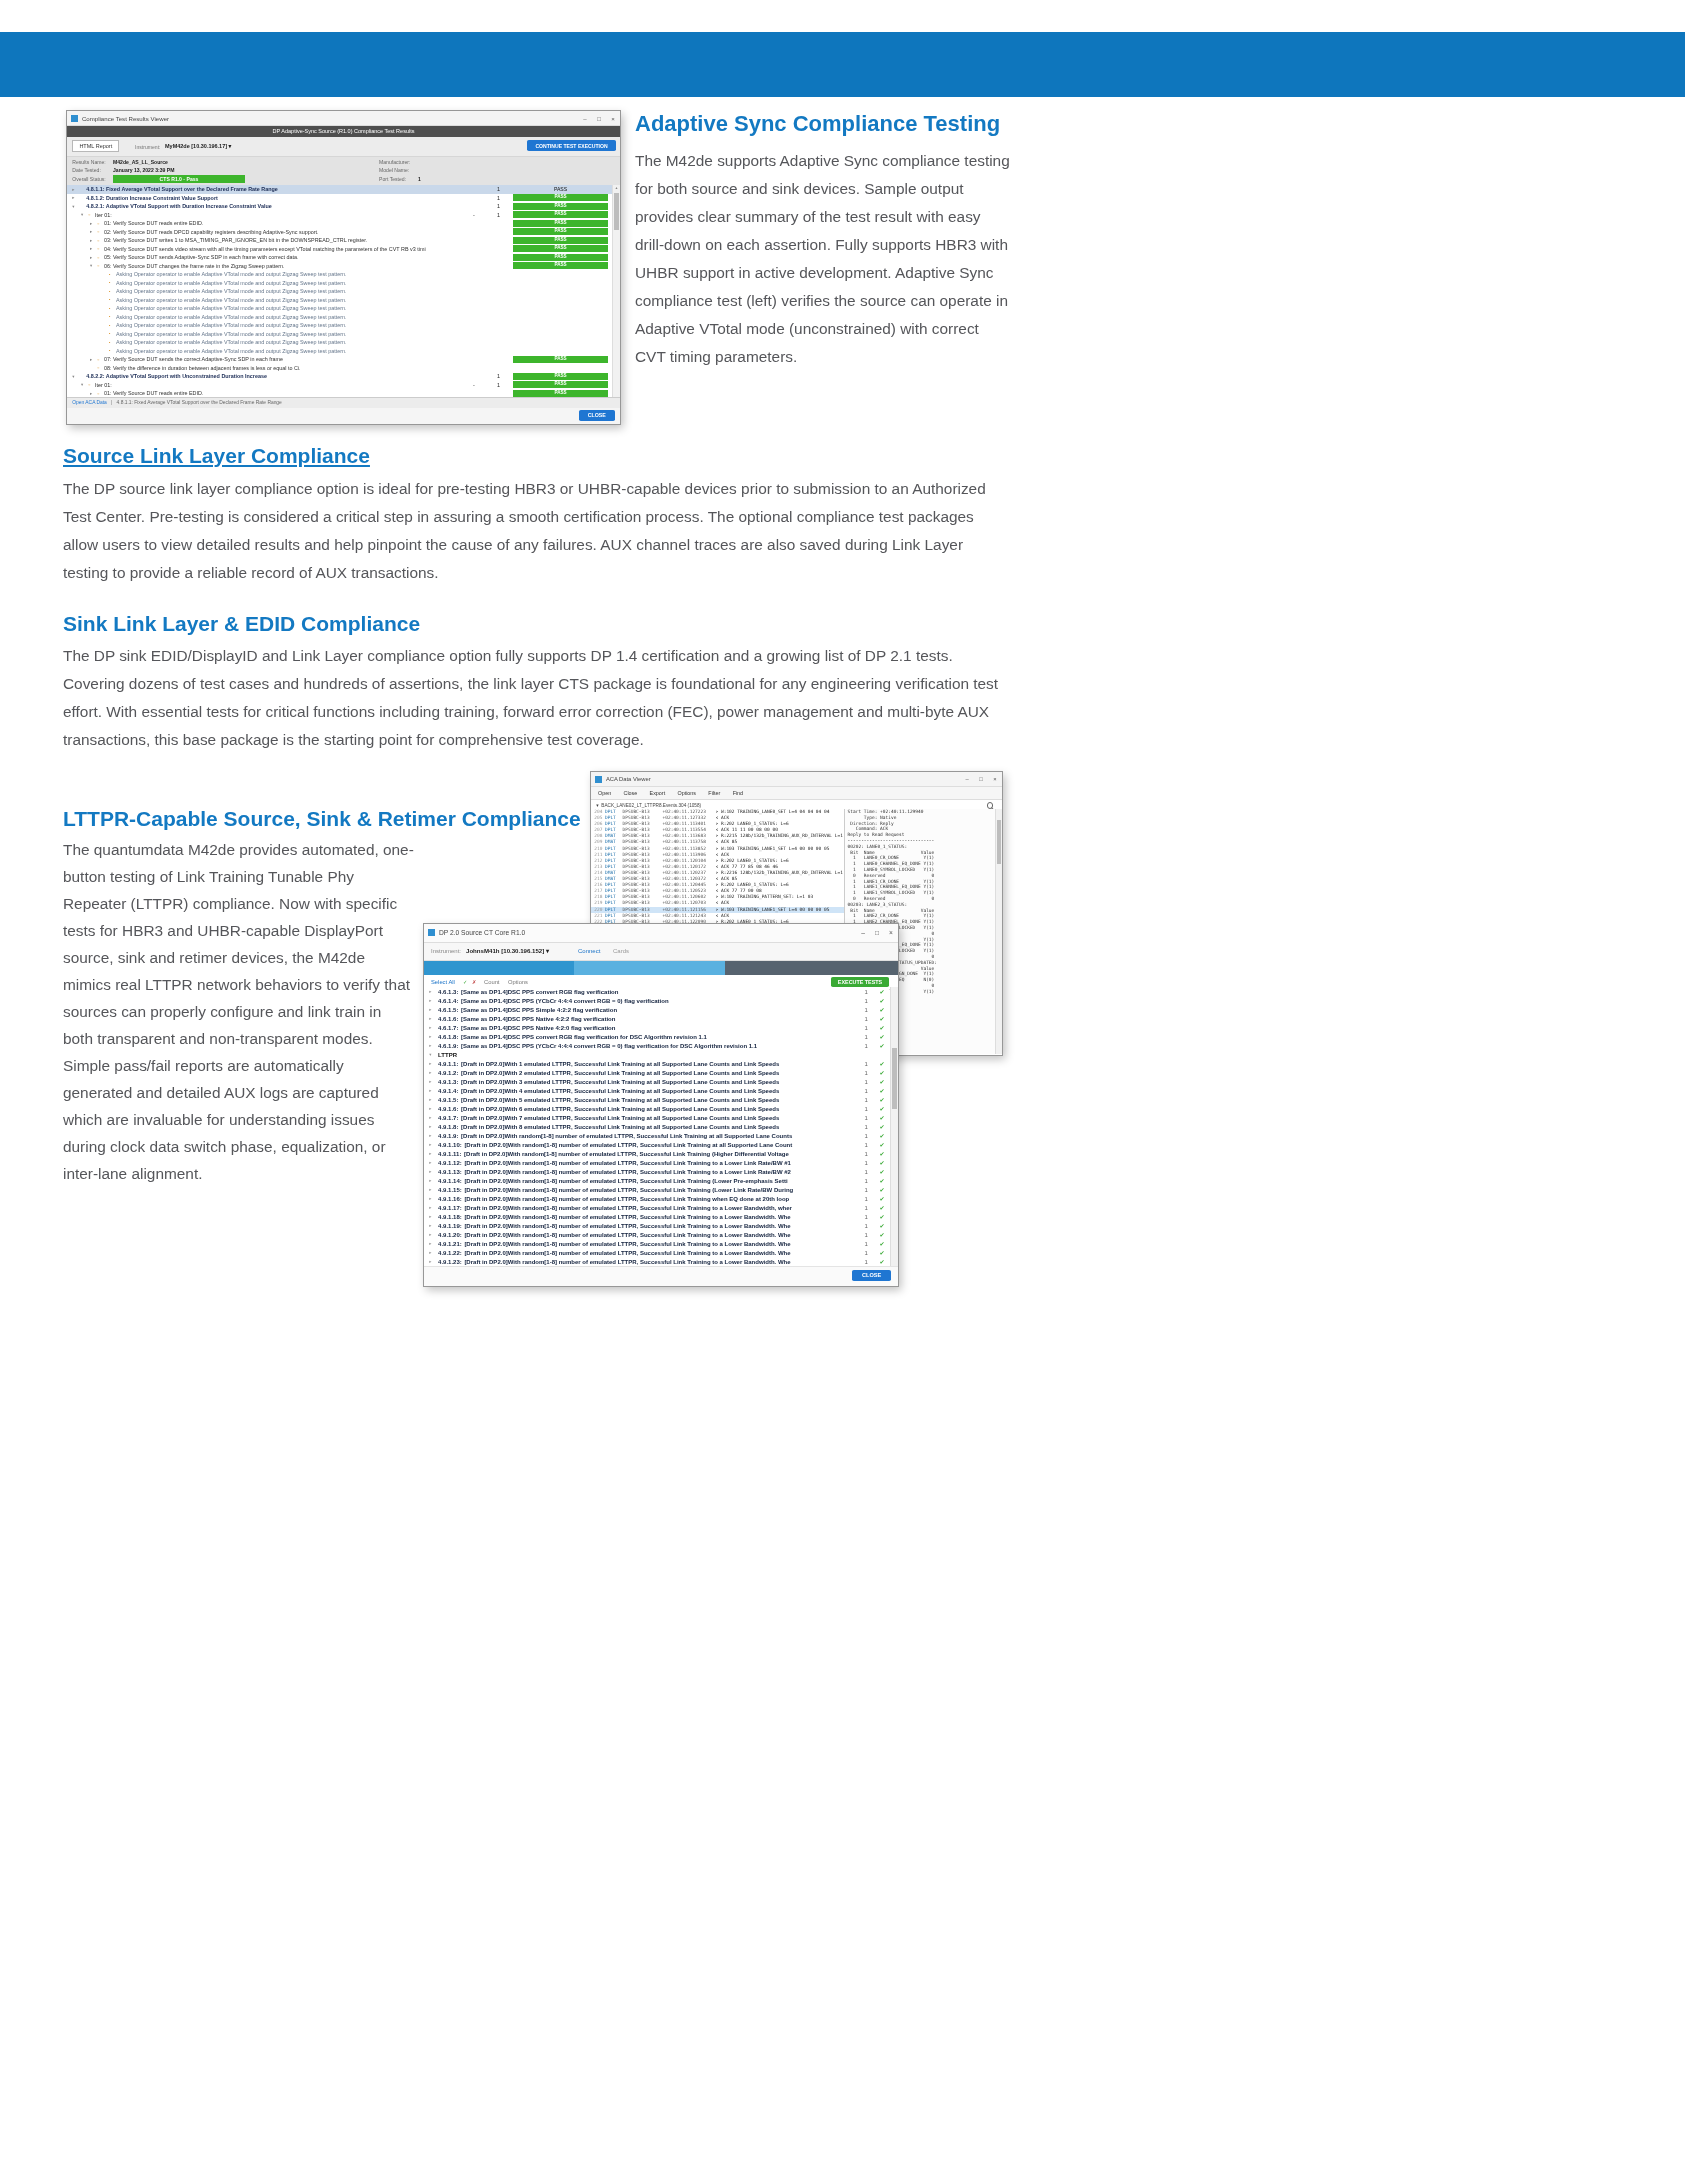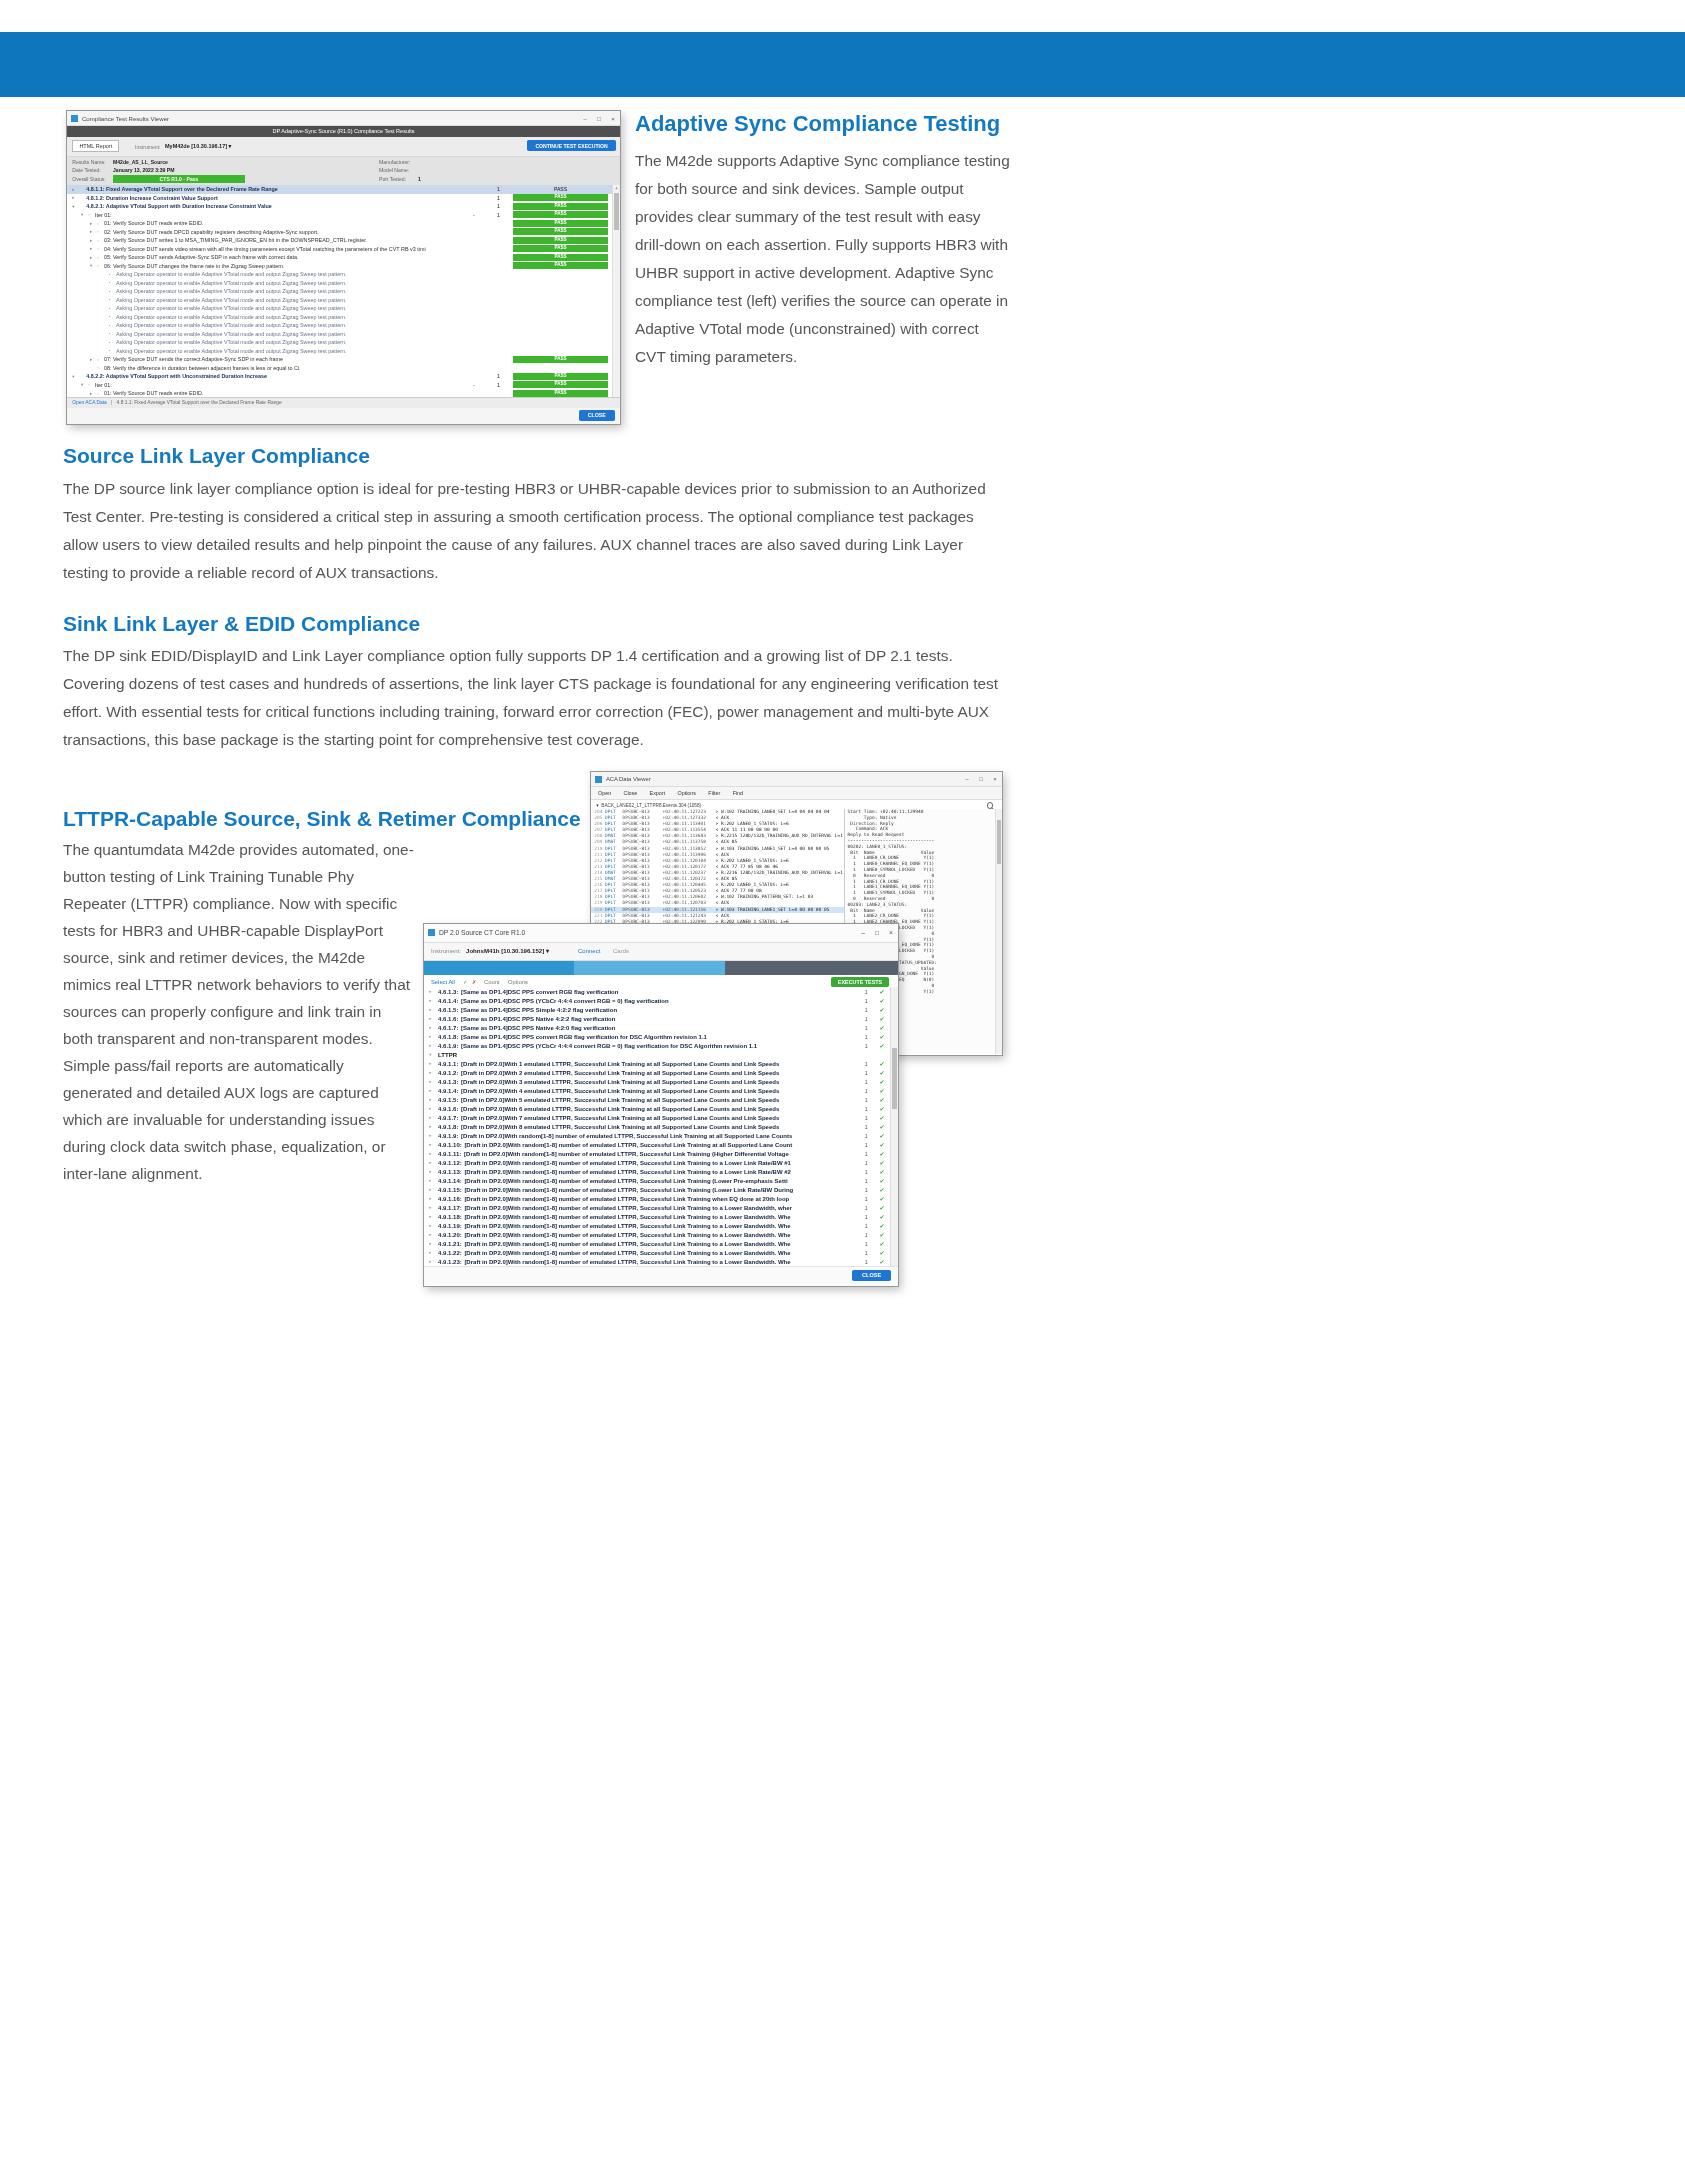--- a/index.html
+++ b/index.html
@@ -5,21 +5,21 @@
   html,body{margin:0;padding:0;background:#fff;}
   .page{position:relative;width:1685px;height:2180px;background:#fff;overflow:hidden;
         font-family:"Liberation Sans",sans-serif;}
   .topbar{position:absolute;left:0;top:32px;width:1685px;height:65px;background:#0e76bd;}
 
   
   .sec-h{position:absolute;margin:0;font-weight:bold;color:#1379c2;font-size:21px;}
   .sec-p{position:absolute;margin:0;font-size:15.4px;line-height:28px;color:#55565a;}
   .adaptive-h{left:635px;top:111px;font-size:22px;}
   .adaptive-p{left:635px;top:147px;width:376px;}
-  .srcll-h{left:63px;top:444px;}
+  .srcll-h{left:63px;top:444px;text-decoration:underline;}
   .srcll-p{left:63px;top:475px;width:941px;}
   .sinkll-h{left:63px;top:612px;}
   .sinkll-p{left:63px;top:642px;width:941px;}
   .lttpr-h{left:63px;top:807px;width:544px;}
   .lttpr-p{left:63px;top:836px;width:493px;line-height:27px;}
   .lttpr-spacer{float:right;width:142px;height:342px;margin-top:54px;}
   .caption{position:absolute;left:307px;top:1290px;width:711px;text-align:center;
            font-size:14px;font-weight:bold;color:#303030;line-height:20px;}
 
   

